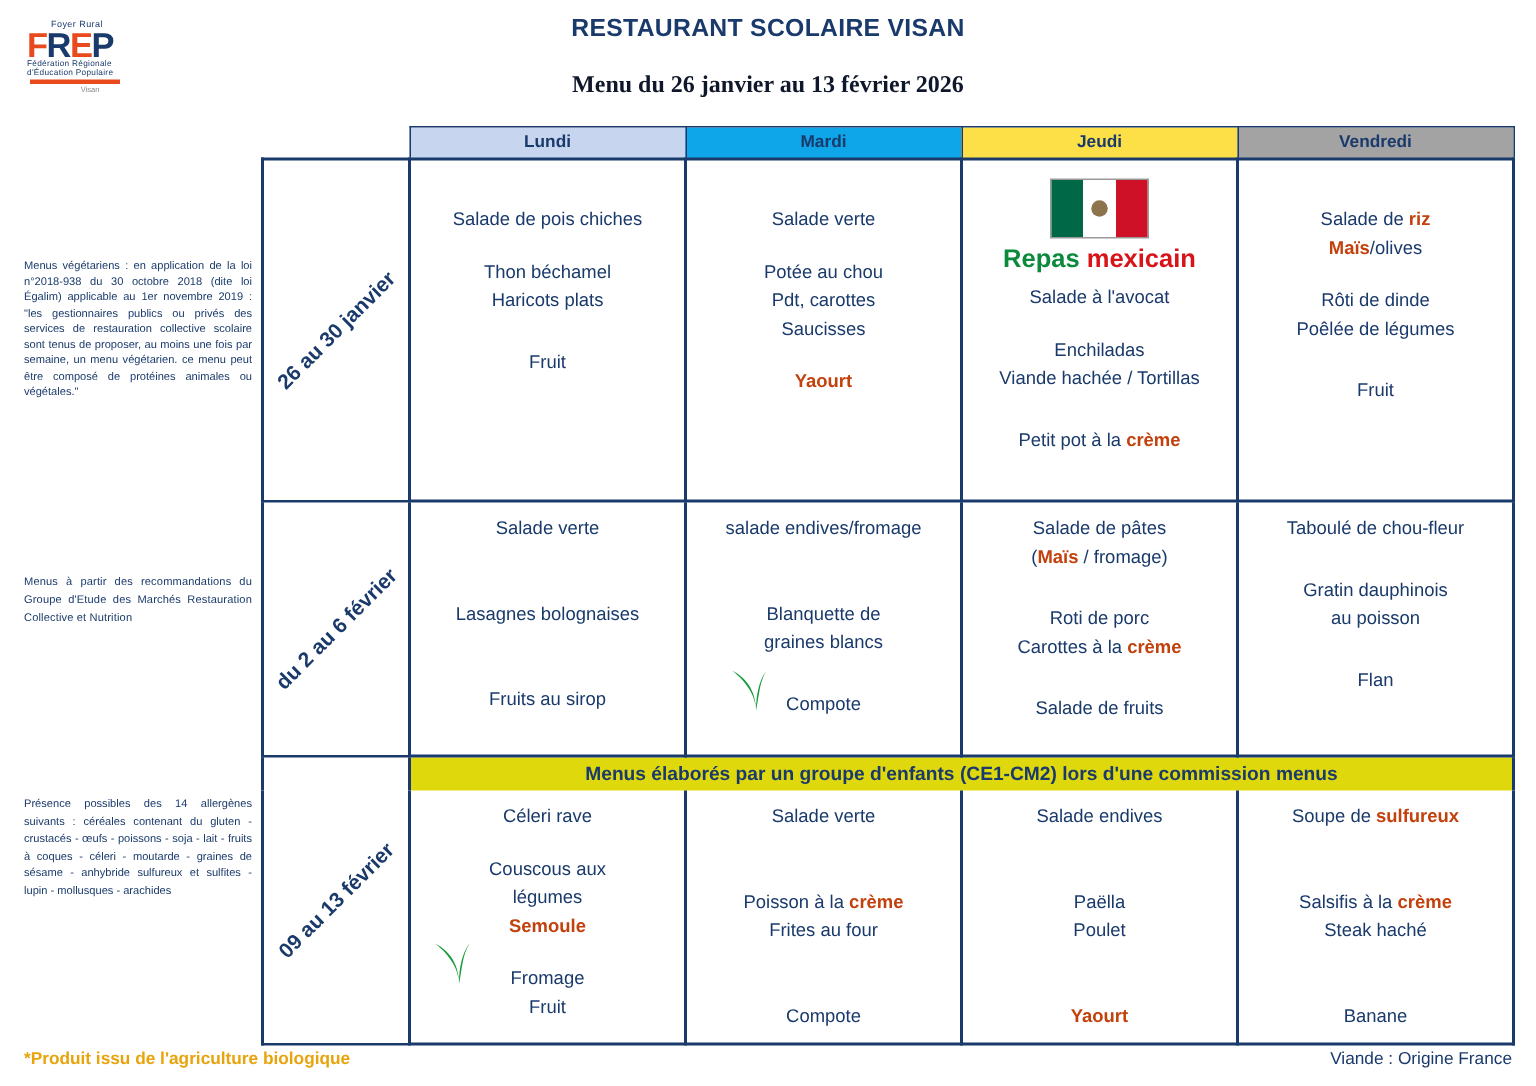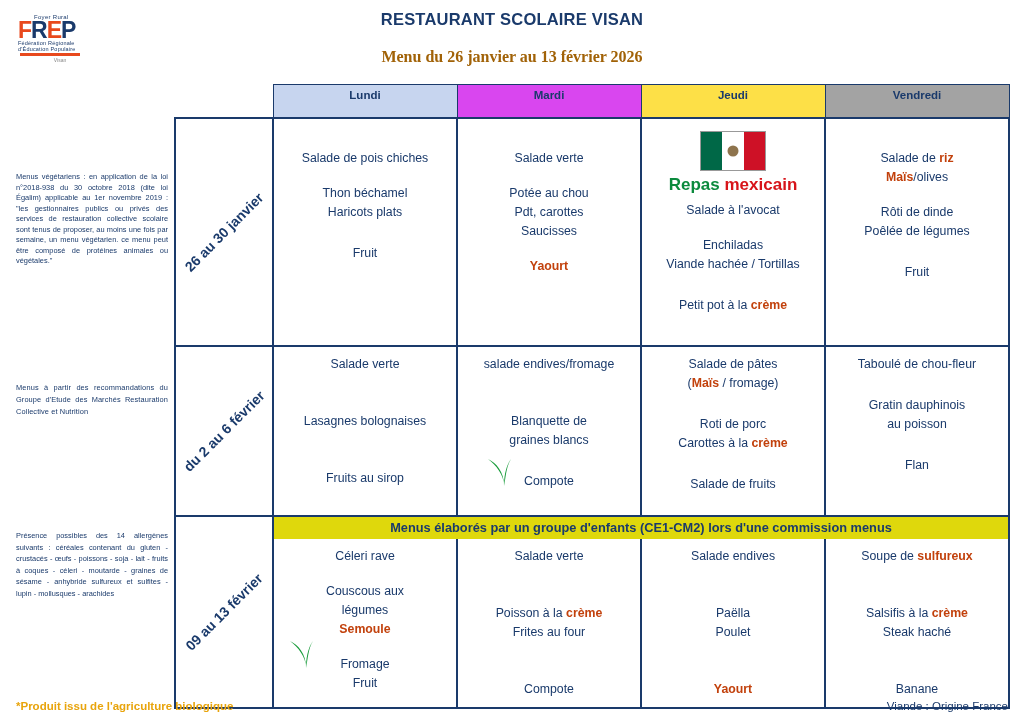--- a/index.html
+++ b/index.html
@@ -68,21 +68,21 @@
   }
   h2.subtitle {
     position: absolute;
     top: 48px;
     left: 0;
     width: 1024px;
     text-align: center;
     font-size: 16px;
     font-weight: bold;
     font-family: "Liberation Serif", serif;
-    color: #a16207;
+    color: #0f172a;
     margin: 0;
   }
 
   
   .side-note {
     position: absolute;
     width: 152px;
     left: 16px;
     font-size: 7.4px;
     line-height: 10.5px;
@@ -104,24 +104,24 @@
   }
   .menu-table col.c-week { width: 98px; }
   .menu-table col.c-day  { width: 184px; }
 
   .menu-table th.dayhead {
     height: 17px;
     font-size: 11.5px;
     font-weight: bold;
     color: #1a3a6b;
     border: 1px solid #1a3a6b;
-    padding: 1px 0 14px 0;
+    padding: 1px 0 2px 0;
   }
   .hd-lundi    { background: #c7d5ef; }
-  .hd-mardi    { background: #d946ef; }
+  .hd-mardi    { background: #0ea5e9; }
   .hd-jeudi    { background: #fde047; }
   .hd-vendredi { background: #a3a3a3; }
   .corner-head { border: none; background: #fff; }
 
   .menu-table td {
     border: 2px solid #1a3a6b;
     vertical-align: top;
     text-align: center;
     font-size: 12.3px;
     color: #1a3a6b;

